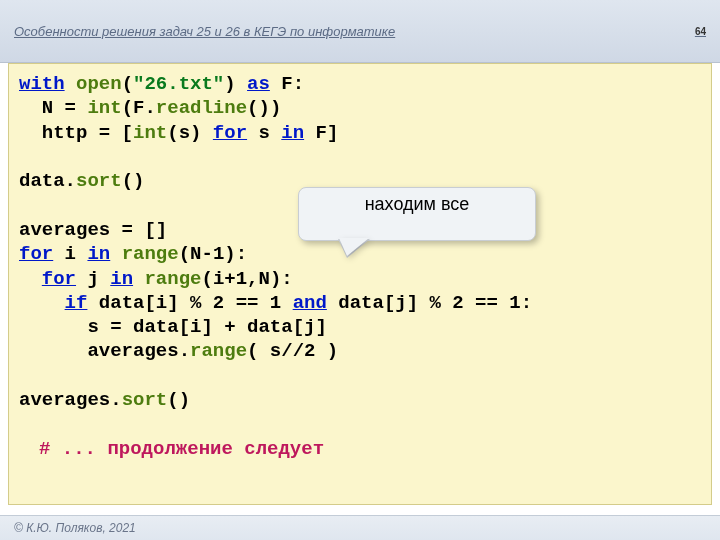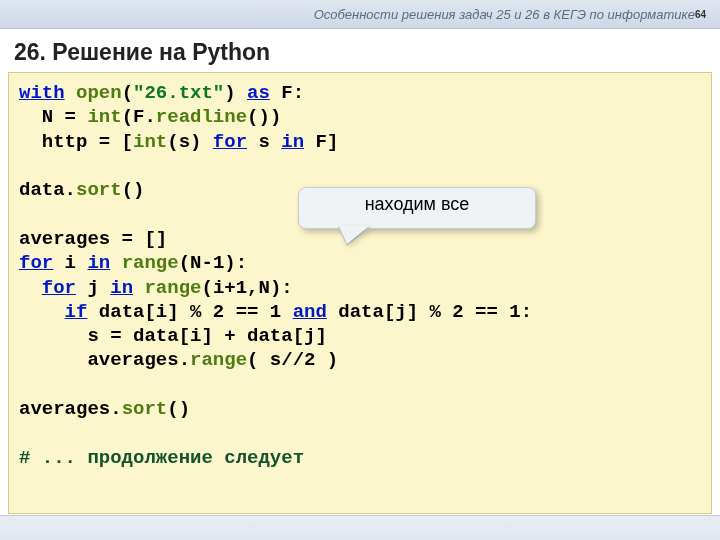--- a/index.html
+++ b/index.html
@@ -13,25 +13,26 @@
     position: relative;
     box-sizing: border-box;
     background: #fff;
   }
   .topbar {
     height: 28px;
     background: linear-gradient(#dfe6ef, #cfd8e5);
     border-bottom: 1px solid #b8c2d0;
     display: flex;
     align-items: center;
-    justify-content: flex-end;
-    padding: 0 14px;
+    justify-content: space-between;
+    padding: 17px 14px;
     font-size: 13px;
     font-style: italic;
     color: #5c6b85;
+    text-decoration: underline;
   }
   .pagenum {
     font-style: normal;
     font-weight: bold;
     color: #333;
     font-size: 10px;
   }
   .title {
     font-family: Arial, sans-serif;
     font-size: 23px;
@@ -50,31 +51,31 @@
     line-height: 1.28;
     color: #000;
     white-space: pre;
     height: 442px;
     box-sizing: border-box;
     overflow: hidden;
   }
   .kw { color: #0018c9; text-decoration: underline; }
   .fn { color: #4d7c0f; }
   .str { color: #0a7a1e; }
-  .cm { color: #14532d; }
+  .cm { color: #be185d; margin-left: 20px; }
   .callout {
     position: absolute;
     left: 298px;
     top: 187px;
     width: 224px;
     background: #f0f3f6;
     border: 1px solid #c8cdd3;
     border-radius: 8px;
     box-shadow: 3px 3px 6px rgba(0,0,0,0.25);
-    padding: 6px 6px 12px 6px;
+    padding: 6px 6px 24px 6px;
     text-align: center;
     font-size: 18px;
     line-height: 1.2;
     color: #000;
   }
   .callout::after {
     content: "";
     position: absolute;
     left: 40px;
     bottom: -16px;
@@ -116,21 +117,20 @@
 </head>
 <body>
 
 <div class="slide">
 
   <div class="topbar">
     <span>Особенности решения задач 25 и 26 в КЕГЭ по информатике</span>
     <span class="pagenum">64</span>
   </div>
 
-  <div class="title">26. Решение на Python</div>
 
   <div class="codebox"><span class="kw">with</span> <span class="fn">open</span>(<span class="str">"26.txt"</span>) <span class="kw">as</span><span> F:</span>
 <span>  N = </span><span class="fn">int</span><span>(F.</span><span class="fn">readline</span><span>())</span>
 <span>  http = [</span><span class="fn">int</span><span>(s) </span><span class="kw">for</span><span> s </span><span class="kw">in</span><span> F]</span>
 
 <span>data.</span><span class="fn">sort</span><span>()</span>
 
 <span>averages = []</span>
 <span class="kw">for</span><span> i </span><span class="kw">in</span><span> </span><span class="fn">range</span><span>(N-1):</span>
 <span>  </span><span class="kw">for</span><span> j </span><span class="kw">in</span><span> </span><span class="fn">range</span><span>(i+1,N):</span>
@@ -140,15 +140,16 @@
 
 <span>averages.</span><span class="fn">sort</span><span>()</span>
 
 <span class="cm"># ... продолжение следует</span></div>
 
   <div class="callout">
     <div>находим все</div>
   </div>
 
   <div class="footer">
+    <span class="cpy">© К.Ю. Поляков, 2021</span>
   </div>
 
 </div>
 
 </body></html>

